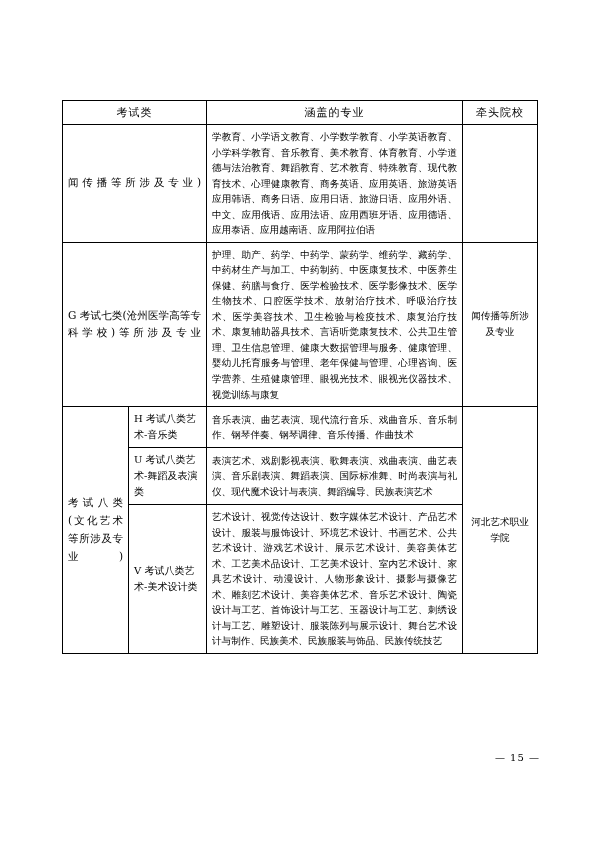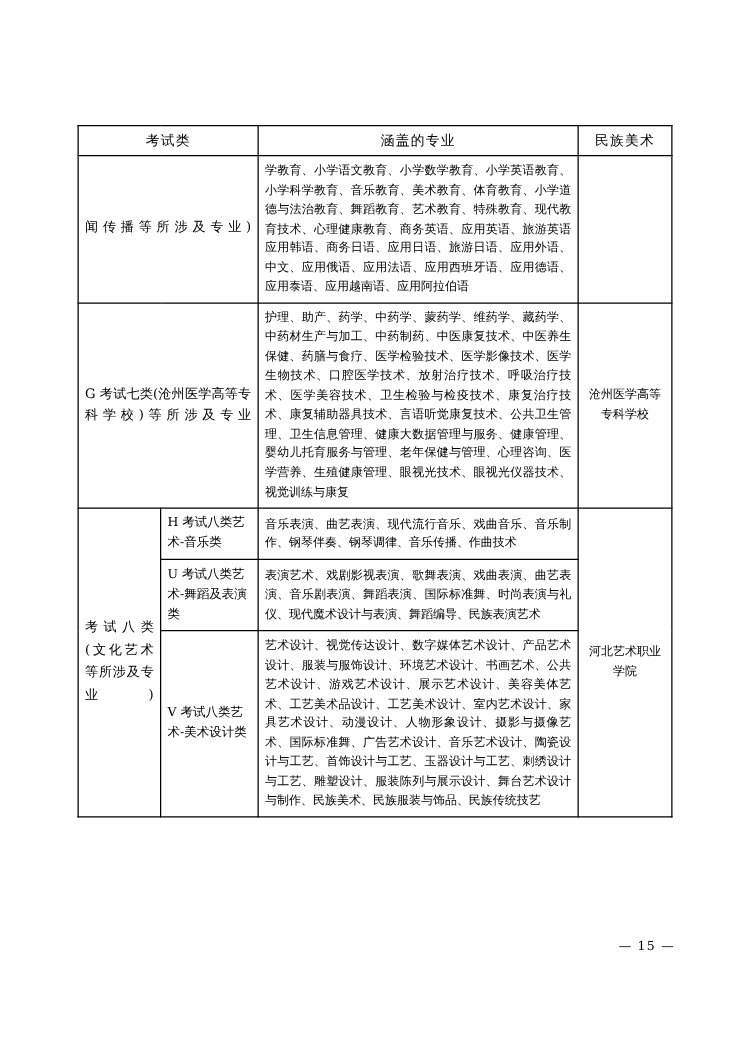--- a/index.html
+++ b/index.html
@@ -97,46 +97,46 @@
     <colgroup>
       <col class="col-a">
       <col class="col-b">
       <col class="col-c">
       <col class="col-d">
     </colgroup>
     <thead>
       <tr>
         <th class="hdr" colspan="2">考试类</th>
         <th class="hdr">涵盖的专业</th>
-        <th class="hdr">民族美术</th>
+        <th class="hdr">牵头院校</th>
       </tr>
     </thead>
     <tbody>
       <tr>
         <td class="cat-cell" colspan="2">闻传播等所涉及专业)</td>
         <td class="majors-cell">学教育、小学语文教育、小学数学教育、小学英语教育、小学科学教育、音乐教育、美术教育、体育教育、小学道德与法治教育、舞蹈教育、艺术教育、特殊教育、现代教育技术、心理健康教育、商务英语、应用英语、旅游英语应用韩语、商务日语、应用日语、旅游日语、应用外语、中文、应用俄语、应用法语、应用西班牙语、应用德语、应用泰语、应用越南语、应用阿拉伯语</td>
         <td class="school-cell"></td>
       </tr>
       <tr>
         <td class="cat-cell" colspan="2">G 考试七类(沧州医学高等专科学校)等所涉及专业</td>
         <td class="majors-cell">护理、助产、药学、中药学、蒙药学、维药学、藏药学、中药材生产与加工、中药制药、中医康复技术、中医养生保健、药膳与食疗、医学检验技术、医学影像技术、医学生物技术、口腔医学技术、放射治疗技术、呼吸治疗技术、医学美容技术、卫生检验与检疫技术、康复治疗技术、康复辅助器具技术、言语听觉康复技术、公共卫生管理、卫生信息管理、健康大数据管理与服务、健康管理、婴幼儿托育服务与管理、老年保健与管理、心理咨询、医学营养、生殖健康管理、眼视光技术、眼视光仪器技术、视觉训练与康复</td>
-        <td class="school-cell">沧州医学高等专科学校</td>
+        <td class="school-cell">闻传播等所涉及专业</td>
       </tr>
       <tr>
         <td class="cat-cell" rowspan="3">考试八类(文化艺术等所涉及专业)</td>
         <td class="sub-cell">H 考试八类艺术-音乐类</td>
         <td class="majors-cell">音乐表演、曲艺表演、现代流行音乐、戏曲音乐、音乐制作、钢琴伴奏、钢琴调律、音乐传播、作曲技术</td>
         <td class="school-cell" rowspan="3">河北艺术职业学院</td>
       </tr>
       <tr>
         <td class="sub-cell">U 考试八类艺术-舞蹈及表演类</td>
         <td class="majors-cell">表演艺术、戏剧影视表演、歌舞表演、戏曲表演、曲艺表演、音乐剧表演、舞蹈表演、国际标准舞、时尚表演与礼仪、现代魔术设计与表演、舞蹈编导、民族表演艺术</td>
       </tr>
       <tr>
         <td class="sub-cell">V 考试八类艺术-美术设计类</td>
-        <td class="majors-cell">艺术设计、视觉传达设计、数字媒体艺术设计、产品艺术设计、服装与服饰设计、环境艺术设计、书画艺术、公共艺术设计、游戏艺术设计、展示艺术设计、美容美体艺术、工艺美术品设计、工艺美术设计、室内艺术设计、家具艺术设计、动漫设计、人物形象设计、摄影与摄像艺术、国际标准舞、广告艺术设计、音乐艺术设计、陶瓷设计与工艺、首饰设计与工艺、玉器设计与工艺、刺绣设计与工艺、雕塑设计、服装陈列与展示设计、舞台艺术设计与制作、民族美术、民族服装与饰品、民族传统技艺</td>
+        <td class="majors-cell">艺术设计、视觉传达设计、数字媒体艺术设计、产品艺术设计、服装与服饰设计、环境艺术设计、书画艺术、公共艺术设计、游戏艺术设计、展示艺术设计、美容美体艺术、工艺美术品设计、工艺美术设计、室内艺术设计、家具艺术设计、动漫设计、人物形象设计、摄影与摄像艺术、雕刻艺术设计、美容美体艺术、音乐艺术设计、陶瓷设计与工艺、首饰设计与工艺、玉器设计与工艺、刺绣设计与工艺、雕塑设计、服装陈列与展示设计、舞台艺术设计与制作、民族美术、民族服装与饰品、民族传统技艺</td>
       </tr>
     </tbody>
   </table>
 
   <div class="page-number">— 15 —</div>
 
 </div>
 
 </body></html>

